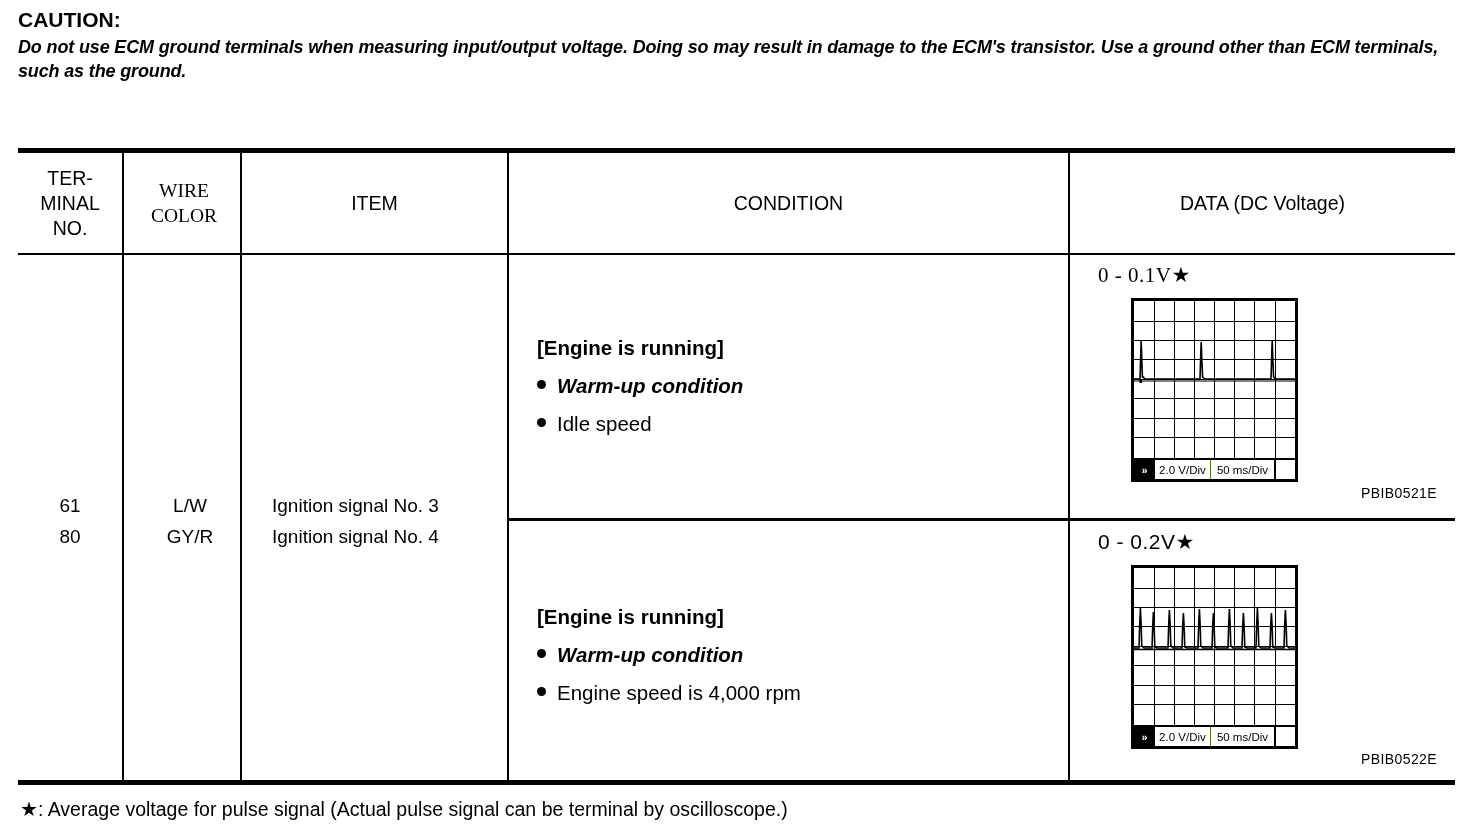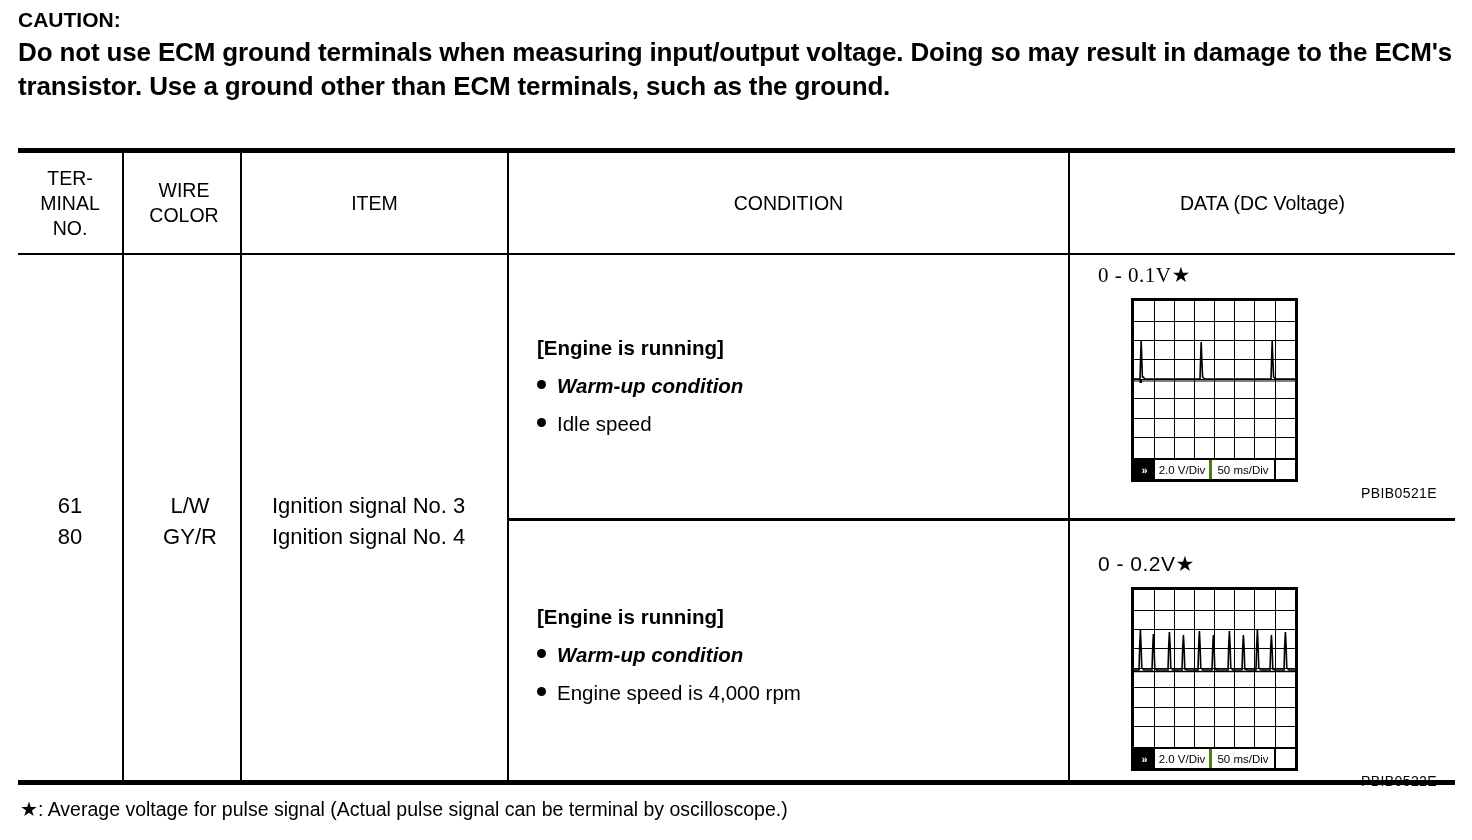--- a/index.html
+++ b/index.html
@@ -26,25 +26,26 @@
     white-space: nowrap;
     letter-spacing: -0.1px;
   }
   .caution-head {
     font-size: 21px;
     font-weight: bold;
     line-height: 30px;
     margin-top: 5px;
   }
   .caution-body {
-    font-size: 26px;
+    font-size: 18px;
     font-weight: bold;
-    line-height: 34px;
+    line-height: 24px;
     letter-spacing: -0.15px;
     width: 1436px;
+    font-style: italic;
   }
 
   
   .spec-table {
     position: absolute;
     left: 18px; top: 148px;
     width: 1437px; height: 637px;
     border-top: 5px solid #000;
     border-bottom: 5px solid #000;
   }
@@ -80,33 +81,33 @@
     position: absolute;
     top: 0; height: 100px;
     display: flex;
     align-items: center;
     justify-content: center;
     text-align: center;
     font-size: 19.5px;
     line-height: 25px;
   }
   .hdr.h-term  { left: 0px;    width: 104px; }
-  .hdr.h-wire  { left: 106px;  width: 120px; }
+  .hdr.h-wire  { left: 106px;  width: 120px; font-family: Liberation Serif, serif; }
   .hdr.h-item  { left: 224px;  width: 265px; }
   .hdr.h-cond  { left: 491px;  width: 559px; }
   .hdr.h-data  { left: 1052px; width: 385px; }
 
   
   .bodycell {
     position: absolute;
     top: 100px; height: 535px;
     display: flex;
     align-items: center;
     justify-content: center;
-    font-size: 22px;
+    font-size: 19px;
     line-height: 31px;
     text-align: center;
   }
   .bodycell.b-term { left: 0px;   width: 104px; }
   .bodycell.b-wire { left: 106px; width: 132px; }
   .bodycell.b-item { left: 224px; width: 265px; justify-content: flex-start; padding-left: 30px; text-align: left; }
 
   
   .cond {
     position: absolute;
@@ -141,21 +142,21 @@
     position: relative;
     top: -4px;
   }
 
   
   .datacell {
     position: absolute;
     left: 1052px; width: 385px;
   }
   .datacell.r1 { top: 100px; height: 265px; }
-  .datacell.r2 { top: 390px; height: 267px; }
+  .datacell.r2 { top: 368px; height: 267px; }
 
   .volt-label {
     position: absolute;
     left: 28px;
     font-size: 21px;
     letter-spacing: 0.5px;
     white-space: nowrap;
   }
   .volt-label .star { font-size: 21px; letter-spacing: 0; }
   .datacell.r1 .volt-label { top: 10px; font-family: Liberation Serif, serif; }
@@ -208,21 +209,21 @@
     font-weight: bold;
     border-right: 1px solid #000;
     letter-spacing: -1px;
   }
   .ff-vdiv {
     flex: 1;
     display: flex;
     align-items: center;
     justify-content: center;
     font-size: 11.5px;
-    border-right: 3px solid #4d7c0f;
+    border-right: 1px solid #4d7c0f;
     white-space: nowrap;
   }
   .ff-tdiv {
     flex: 1.15;
     display: flex;
     align-items: center;
     justify-content: center;
     font-size: 11.5px;
     border-right: 2px solid #000;
     white-space: nowrap;

